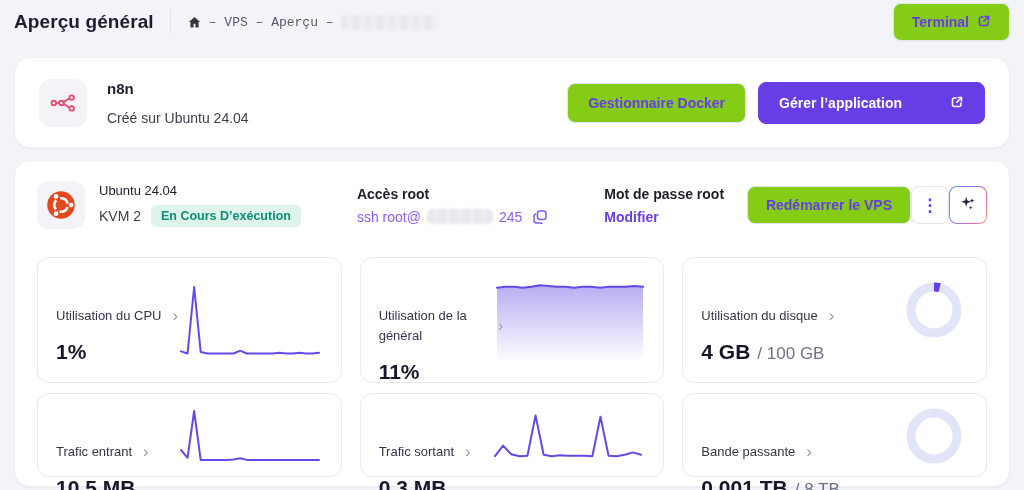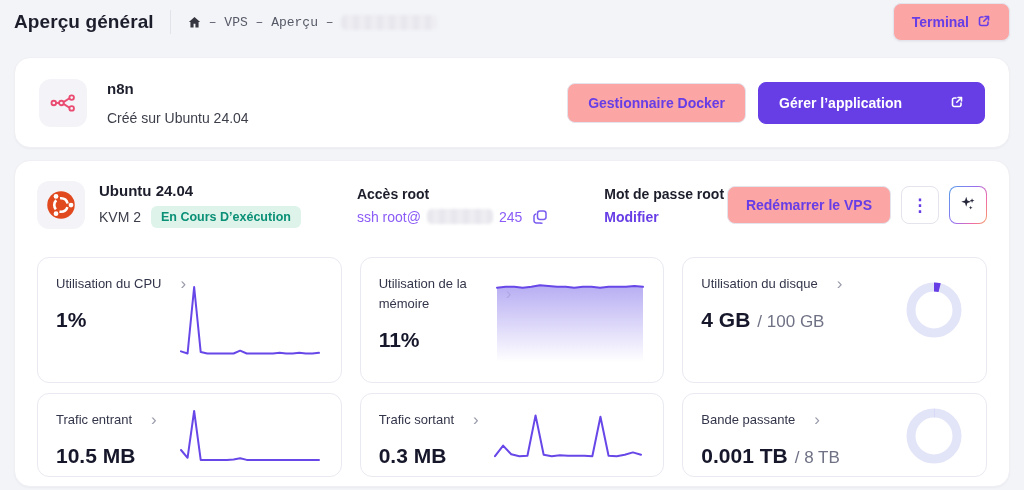--- a/index.html
+++ b/index.html
@@ -19,68 +19,68 @@
   .blur-pill {
     display:inline-block; border-radius:5px;
     background:repeating-linear-gradient(90deg,#e7e7ed 0 6px,#ededf2 6px 12px);
     filter:blur(1.5px);
   }
   .crumb-blur { width:96px; height:15px; }
   .topbar-spacer { flex:1; }
   .btn { display:inline-flex; align-items:center; justify-content:center; gap:8px;
     font-family:inherit; font-size:14px; font-weight:700; border-radius:8px;
     cursor:pointer; line-height:1; }
-  .btn-outline { background:#fca5a5; border:1px solid #e3e4ec; color:#673de6; }
+  .btn-outline { background:#84cc16; border:1px solid #e3e4ec; color:#673de6; }
   .btn-primary { background:#673de6; border:1px solid #673de6; color:#fff; }
   .btn-terminal { padding:10px 18px; box-shadow:0 1px 2px rgba(25,25,50,.05); }
 
   
   .card { background:#fff; border:1px solid #f0f0f4; border-radius:16px;
     box-shadow:0 1px 2px rgba(25,25,50,.04); margin:0 14px; }
   .app-card { height:91px; margin-top:13px; display:flex; align-items:center;
     gap:20px; padding:0 24px; }
   .app-icon, .os-icon { width:48px; height:48px; border-radius:12px; background:#f4f4f8;
     display:flex; align-items:center; justify-content:center; flex:none; }
   .app-name { font-size:15px; font-weight:700; margin-bottom:13px; }
   .app-sub { font-size:14px; color:#3c3e4a; }
   .app-actions { margin-left:auto; display:flex; align-items:center; gap:12px; }
   .btn-docker { padding:12px 20px; }
   .btn-manage { padding:12px 20px;gap:48px; }
 
   .vps-card { margin-top:12px; height:327px; padding:20px 22px 14px; }
   .vps-head { display:flex; align-items:center; }
   .vps-col { display:flex; flex-direction:column; justify-content:center; gap:7px; height:48px; }
   .os-block { display:flex; align-items:center; gap:14px; }
-  .os-name { font-size:15px; font-weight:700; }
+  .os-name { font-size:13px; font-weight:400; }
   .os-meta { display:flex; align-items:center; gap:10px; font-size:14px; color:#3c3e4a; }
   .badge { background:#def3ea; color:#0a9076; font-size:12.5px; font-weight:700;
     padding:4px 10px; border-radius:6px; white-space:nowrap; }
   .root-col { margin-left:56px; }
   .pass-col { margin-left:56px; }
   .field-label { font-size:14px; font-weight:700; color:#1d1e2c; }
   .field-value { font-size:14px; color:#8b5cf6; display:flex; align-items:center; gap:6px; }
   .ssh-blur { width:66px; height:15px; }
   .copy-btn { background:none; border:none; cursor:pointer; padding:0 0 0 4px; display:flex; }
   .link { color:#673de6; font-weight:600; font-size:14px; text-decoration:none; cursor:pointer; }
-  .vps-actions { margin-left:auto; display:flex; align-items:center; gap:10px; }
+  .vps-actions { margin-left:auto; display:flex; align-items:center; }
   .btn-restart { padding:11px 18px; }
   .icon-btn { width:38px; height:38px; border-radius:8px; background:#fff;
     border:1px solid #e3e4ec; display:flex; align-items:center; justify-content:center;
     cursor:pointer; }
   .kebab { color:#673de6; font-size:17px; font-weight:700; letter-spacing:0; line-height:1; }
   .ai-btn { border:1.5px solid transparent;
     background:linear-gradient(#fff,#fff) padding-box,
       linear-gradient(120deg,#55a0e8,#9a6ff0 45%,#f06ba8 75%,#f5a05f) border-box; }
 
   
   .metric-grid { display:grid; grid-template-columns:repeat(3,1fr);
     grid-template-rows:126px 84px; column-gap:18px; row-gap:10px; margin-top:28px; }
   .tile { position:relative; border:1px solid #e9eaf1; border-radius:12px;
     padding:16px 18px; background:#fff; }
-  .tile-head { display:inline-flex; align-items:center; gap:19px; cursor:pointer; }
+  .tile-head { display:inline-flex; align-items:center; gap:11px; cursor:pointer;margin-top:32px; }
   .tile-label { font-size:13px; color:#33354a; line-height:1.55; }
   .label-wrap { max-width:108px; }
   .chev { color:#9a9cab; font-size:17px; line-height:1; transform:translateY(-1px); }
   .tile-value { font-size:21px; font-weight:800; color:#16172a; margin-top:14px;
     display:flex; align-items:baseline; gap:7px; }
   .tile-total { font-size:17px; font-weight:400; color:#6f7285; }
   .spark { position:absolute; }
   .spark-cpu    { right:20px; top:24px;  width:142px; height:78px; }
   .spark-mem    { right:18px; top:14px;  width:150px; height:90px; }
   .spark-in     { right:20px; top:12px;  width:142px; height:60px; }
@@ -221,21 +221,21 @@
           <span class="chev">›</span>
         </div>
         <div class="tile-value">1%</div>
         <div class="spark spark-cpu"><svg viewBox="0 0 142 78" width="142" height="78">
               <polyline points="2,69.4 8.571428571428571,71.5 15.142857142857142,5.0 21.71428571428571,70.1 28.285714285714285,71.5 34.857142857142854,71.5 41.42857142857142,71.5 48,71.5 54.57142857142857,71.5 61.14285714285714,68.7 67.71428571428571,71.5 74.28571428571429,71.5 80.85714285714285,71.5 87.42857142857143,71.5 94,71.5 100.57142857142857,70.8 107.14285714285714,71.5 113.71428571428572,71.5 120.28571428571428,70.8 126.85714285714286,71.5 133.42857142857142,71.5 140,70.8" fill="none" stroke="#6847e8" stroke-width="2" stroke-linejoin="round" stroke-linecap="round"></polyline>
             </svg></div>
       </div>
 
       <div class="tile">
         <div class="tile-head">
-          <span class="tile-label label-wrap">Utilisation de la mémoire</span>
+          <span class="tile-label label-wrap">Utilisation de la général</span>
           <span class="chev">›</span>
         </div>
         <div class="tile-value">11%</div>
         <div class="spark spark-mem"><svg viewBox="0 0 150 90" width="150" height="90">
               <defs>
                 <linearGradient id="grad-memory" x1="0" y1="0" x2="0" y2="1">
                   <stop offset="0%" stop-color="#b3a9f2" stop-opacity="0.95"></stop>
                   <stop offset="100%" stop-color="#b3a9f2" stop-opacity="0"></stop>
                 </linearGradient>
               </defs>

